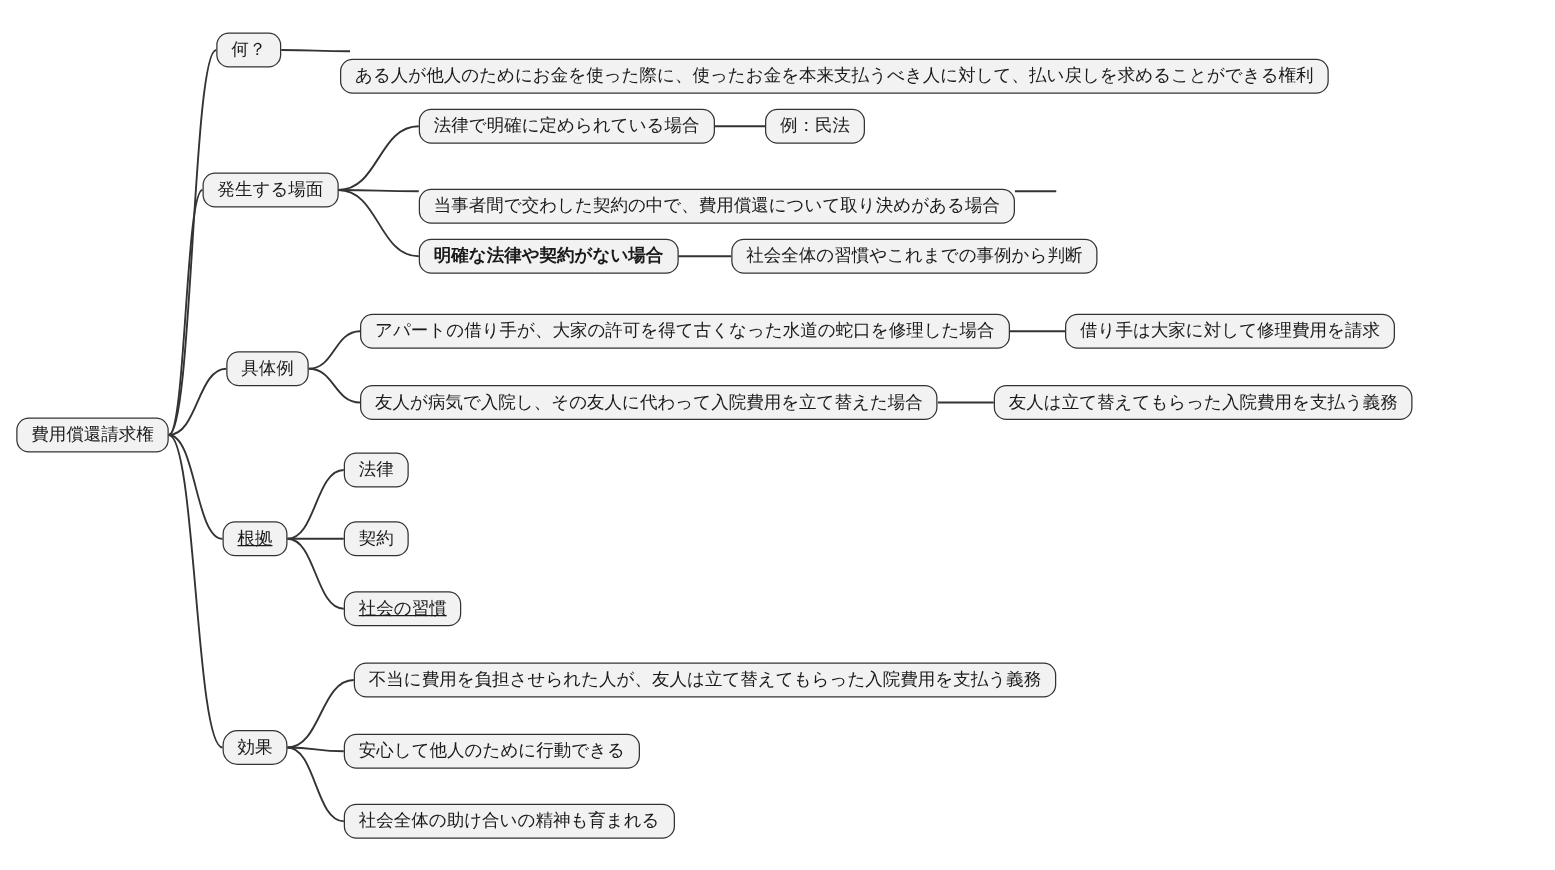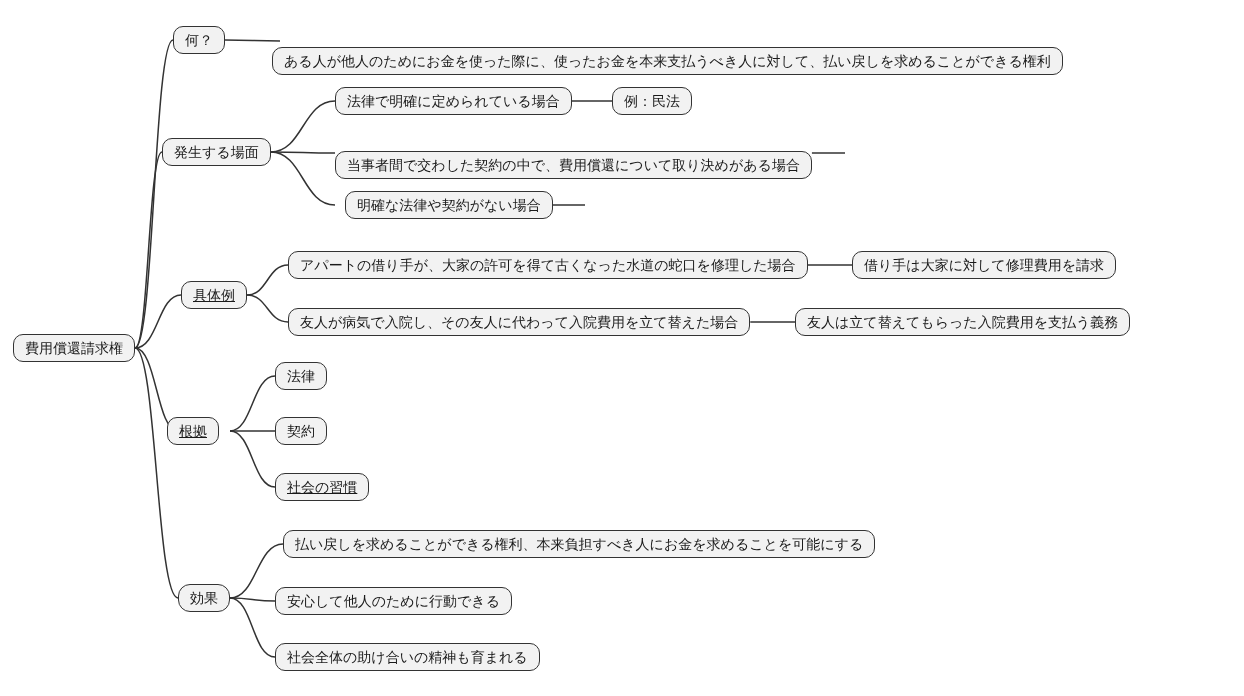--- a/index.html
+++ b/index.html
@@ -74,30 +74,31 @@
 
   <div class="node" id="root" style="left:13px; top:334px;">費用償還請求権</div>
 
   <div class="node" id="b0" style="left:173px; top:26px;">何？</div>
   <div class="node" id="b0c0" style="left:272px; top:27px;margin-top:20px;">ある人が他人のためにお金を使った際に、使ったお金を本来支払うべき人に対して、払い戻しを求めることができる権利</div>
 
   <div class="node" id="b1" style="left:162px; top:138px;">発生する場面</div>
   <div class="node" id="b1c0" style="left:335px; top:87px;">法律で明確に定められている場合</div>
   <div class="node" id="b1c0g0" style="left:612px; top:87px;">例：民法</div>
   <div class="node" id="b1c1" style="left:335px; top:139px;margin-top:12px;">当事者間で交わした契約の中で、費用償還について取り決めがある場合</div>
-  <div class="node" id="b1c2" style="left:345px; top:191px;">明確な法律や契約がない場合</div>
+  <div class="node" id="b1c2" style="left:335px; top:191px;font-weight:bold;">明確な法律や契約がない場合</div>
+  <div class="node" id="b1c2g0" style="left:585px; top:191px;">社会全体の習慣やこれまでの事例から判断</div>
 
-  <div class="node" id="b2" style="left:181px; top:281px;text-decoration:underline;">具体例</div>
+  <div class="node" id="b2" style="left:181px; top:281px;">具体例</div>
   <div class="node" id="b2c0" style="left:288px; top:251px;">アパートの借り手が、大家の許可を得て古くなった水道の蛇口を修理した場合</div>
   <div class="node" id="b2c0g0" style="left:852px; top:251px;">借り手は大家に対して修理費用を請求</div>
   <div class="node" id="b2c1" style="left:288px; top:308px;">友人が病気で入院し、その友人に代わって入院費用を立て替えた場合</div>
   <div class="node" id="b2c1g0" style="left:795px; top:308px;">友人は立て替えてもらった入院費用を支払う義務</div>
 
-  <div class="node" id="b3" style="left:167px; top:417px;text-decoration:underline;">根拠</div>
+  <div class="node" id="b3" style="left:178px; top:417px;text-decoration:underline;">根拠</div>
   <div class="node" id="b3c0" style="left:275px; top:362px;">法律</div>
   <div class="node" id="b3c1" style="left:275px; top:417px;">契約</div>
   <div class="node" id="b3c2" style="left:275px; top:473px;text-decoration:underline;">社会の習慣</div>
 
   <div class="node" id="b4" style="left:178px; top:584px;border-radius:12px;">効果</div>
-  <div class="node" id="b4c0" style="left:283px; top:530px;">払い戻しを求めることができる権利、本来負担すべき人にお金を求めることを可能にする</div>
+  <div class="node" id="b4c0" style="left:283px; top:530px;">不当に費用を負担させられた人が、友人は立て替えてもらった入院費用を支払う義務</div>
   <div class="node" id="b4c1" style="left:275px; top:587px;">安心して他人のために行動できる</div>
   <div class="node" id="b4c2" style="left:275px; top:643px;">社会全体の助け合いの精神も育まれる</div>
 </div>
 
 </body></html>

